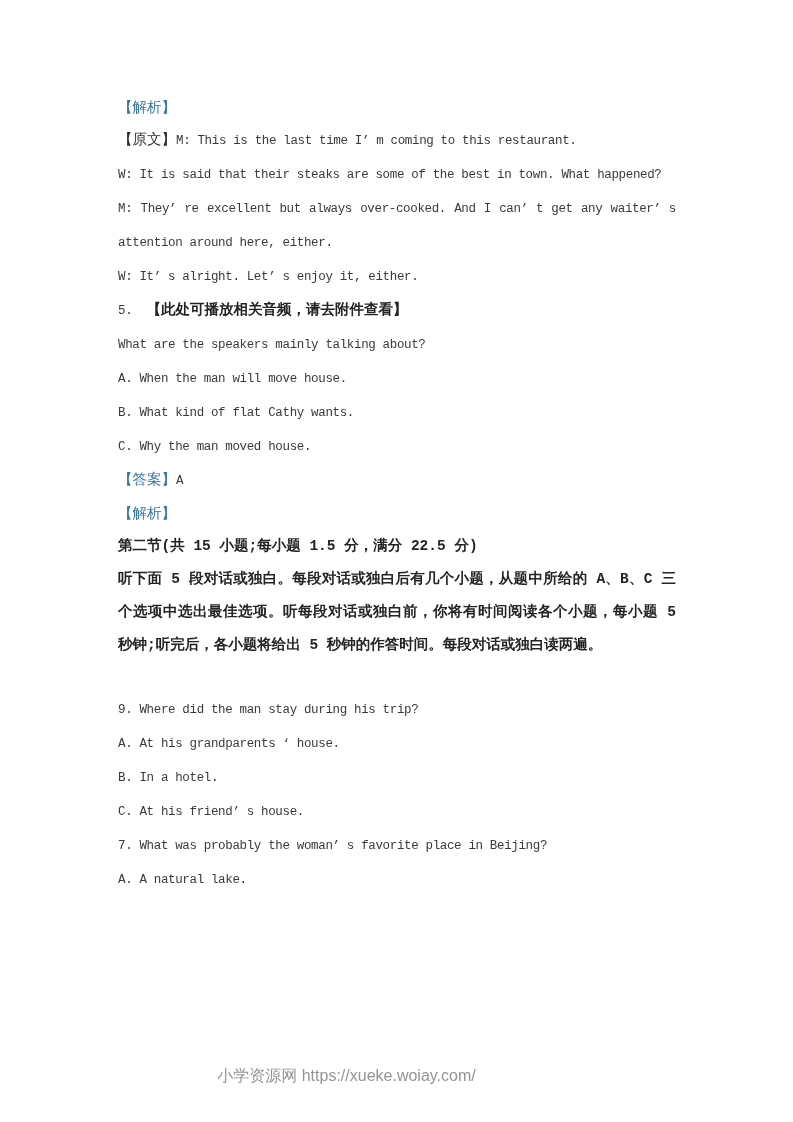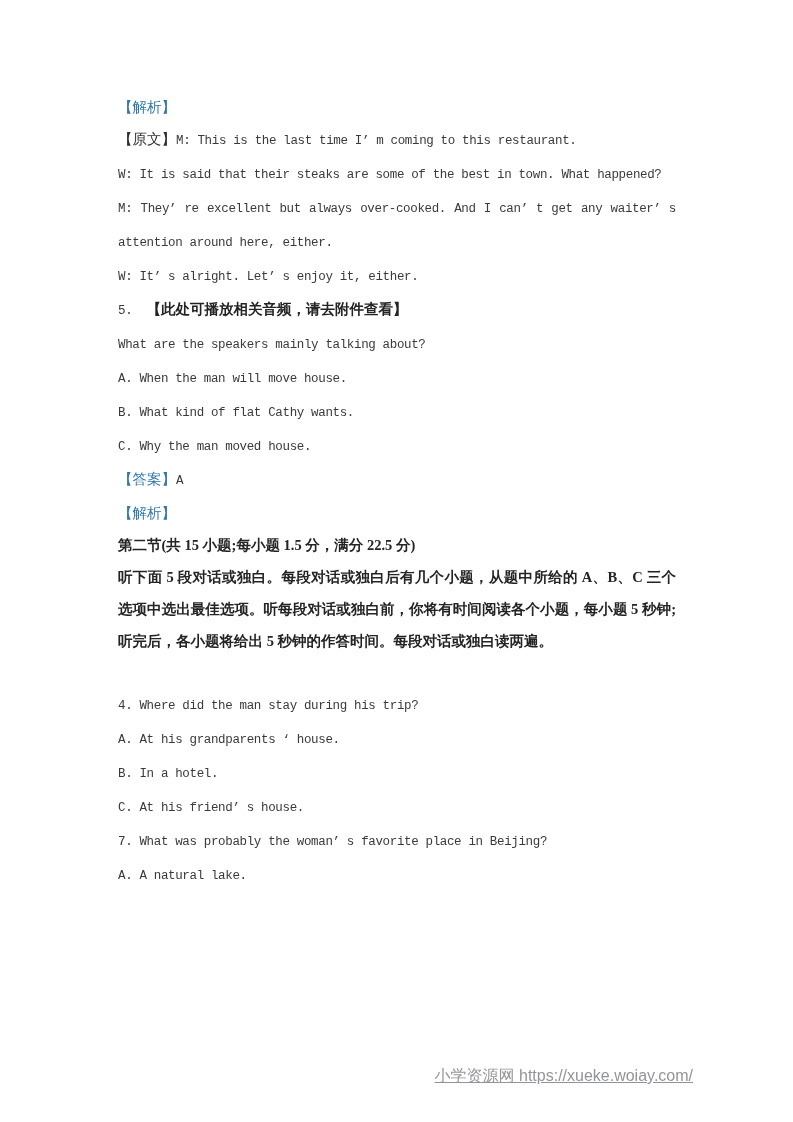--- a/index.html
+++ b/index.html
@@ -32,40 +32,39 @@
     letter-spacing: -0.35px;
     color: var(--text, #3a3a3a);
     margin-top: 32px;
   }
   .seg-cn {
     font-family: Liberation Mono, monospace;
     font-size: 14.5px;
     color: var(--text-cn, #2f2f2f);
   }
   .seg-cnb {
-    font-family: Liberation Serif, serif;
+    font-family: Liberation Mono, monospace;
     font-size: 14.5px;
     font-weight: bold;
     color: var(--text-bold, #242424);
   }
   .seg-blue {
     font-family: "Liberation Sans", "DejaVu Sans", sans-serif;
     font-size: 14.5px;
     color: var(--accent-blue, #3177a8);
   }
   .footer {
     position: absolute;
     top: 1066px;
     left: 0;
     width: 100%;
-    text-align: right;
+    text-align: center;
     font-family: "Liberation Sans", "DejaVu Sans", sans-serif;
     font-size: 16px;
     color: var(--footer-gray, #929496);
-    text-decoration: underline;
   }
 </style>
 </head>
 <body>
 
 <div class="page">
   <div class="content">
       <div class="line"><span class="seg-blue">【解析】</span></div>
       <div class="line"><span class="seg-cn">【原文】</span><span class="seg-en">M: This is the last time I’ m coming to this restaurant.</span></div>
       <div class="line"><span class="seg-en">W: It is said that their steaks are some of the best in town. What happened?</span></div>
@@ -74,21 +73,21 @@
       <div class="line"><span class="seg-en">5.  </span><span class="seg-cnb">【此处可播放相关音频，请去附件查看】</span></div>
       <div class="line"><span class="seg-en">What are the speakers mainly talking about?</span></div>
       <div class="line"><span class="seg-en">A. When the man will move house.</span></div>
       <div class="line"><span class="seg-en">B. What kind of flat Cathy wants.</span></div>
       <div class="line"><span class="seg-en">C. Why the man moved house.</span></div>
       <div class="line"><span class="seg-blue">【答案】</span><span class="seg-en">A</span></div>
       <div class="line"><span class="seg-blue">【解析】</span></div>
       <div class="line"><span class="seg-cnb">第二节(共 15 小题;每小题 1.5 分，满分 22.5 分)</span></div>
       <div class="line fill"><span class="seg-cnb">听下面 5 段对话或独白。每段对话或独白后有几个小题，从题中所给的 A、B、C 三个选项中选出最佳选项。听每段对话或独白前，你将有时间阅读各个小题，每小题 5 秒钟;听完后，各小题将给出 5 秒钟的作答时间。每段对话或独白读两遍。</span></div>
       <div class="line spacer"></div>
-      <div class="line"><span class="seg-en">4. Where did the man stay during his trip?</span></div>
+      <div class="line"><span class="seg-en">9. Where did the man stay during his trip?</span></div>
       <div class="line"><span class="seg-en">A. At his grandparents ‘ house.</span></div>
       <div class="line"><span class="seg-en">B. In a hotel.</span></div>
       <div class="line"><span class="seg-en">C. At his friend’ s house.</span></div>
       <div class="line"><span class="seg-en">7. What was probably the woman’ s favorite place in Beijing?</span></div>
       <div class="line"><span class="seg-en">A. A natural lake.</span></div>
     </div>
   <div class="footer">
     <span>小学资源网 https://xueke.woiay.com/</span>
   </div>
 </div>

